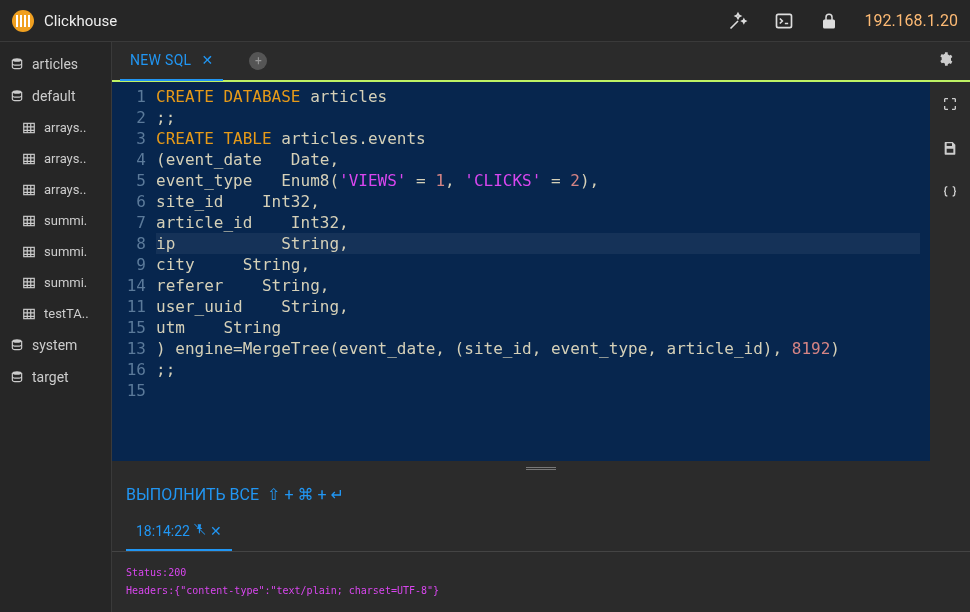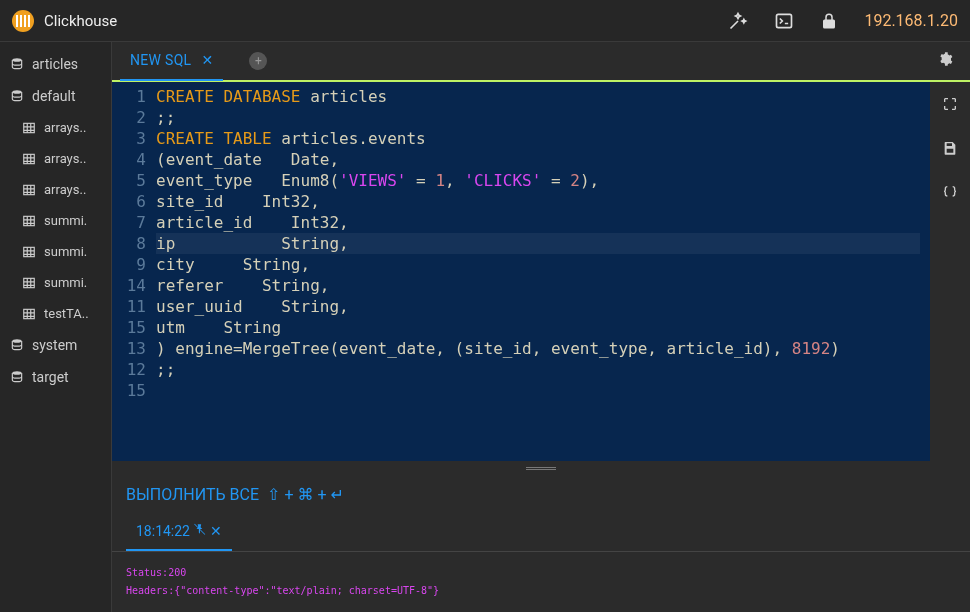--- a/index.html
+++ b/index.html
@@ -309,21 +309,21 @@
             <div>4</div>
             <div>5</div>
             <div>6</div>
             <div>7</div>
             <div>8</div>
             <div>9</div>
             <div>14</div>
             <div>11</div>
             <div>15</div>
             <div>13</div>
-            <div>12</div>
+            <div>16</div>
             <div>15</div>
           </div>
         <div class="code" id="code">
             <div class="code-line"><span class="kw">CREATE</span><span class="plain"> </span><span class="kw">DATABASE</span><span class="plain"> articles</span></div>
             <div class="code-line"><span class="plain">;;</span></div>
             <div class="code-line"><span class="kw">CREATE</span><span class="plain"> </span><span class="kw">TABLE</span><span class="plain"> articles.events</span></div>
             <div class="code-line"><span class="plain">(event_date   </span><span class="type">Date</span><span class="plain">,</span></div>
             <div class="code-line"><span class="plain">event_type   </span><span class="type">Enum8</span><span class="plain">(</span><span class="str">'VIEWS'</span><span class="plain"> = </span><span class="num">1</span><span class="plain">, </span><span class="str">'CLICKS'</span><span class="plain"> = </span><span class="num">2</span><span class="plain">),</span></div>
             <div class="code-line"><span class="plain">site_id    </span><span class="type">Int32</span><span class="plain">,</span></div>
             <div class="code-line"><span class="plain">article_id    </span><span class="type">Int32</span><span class="plain">,</span></div>

